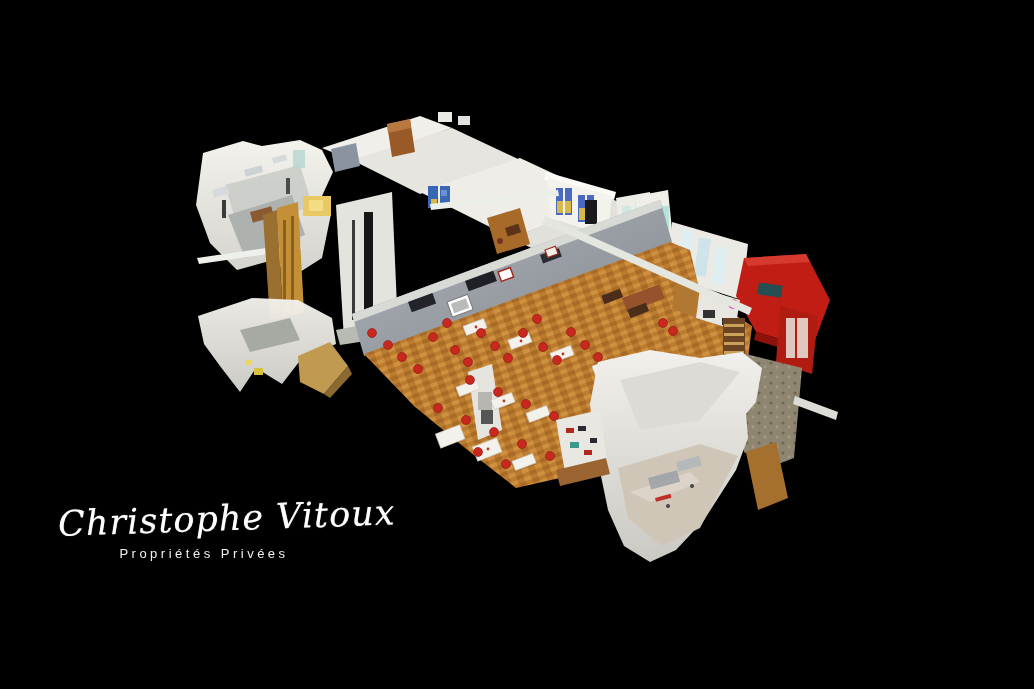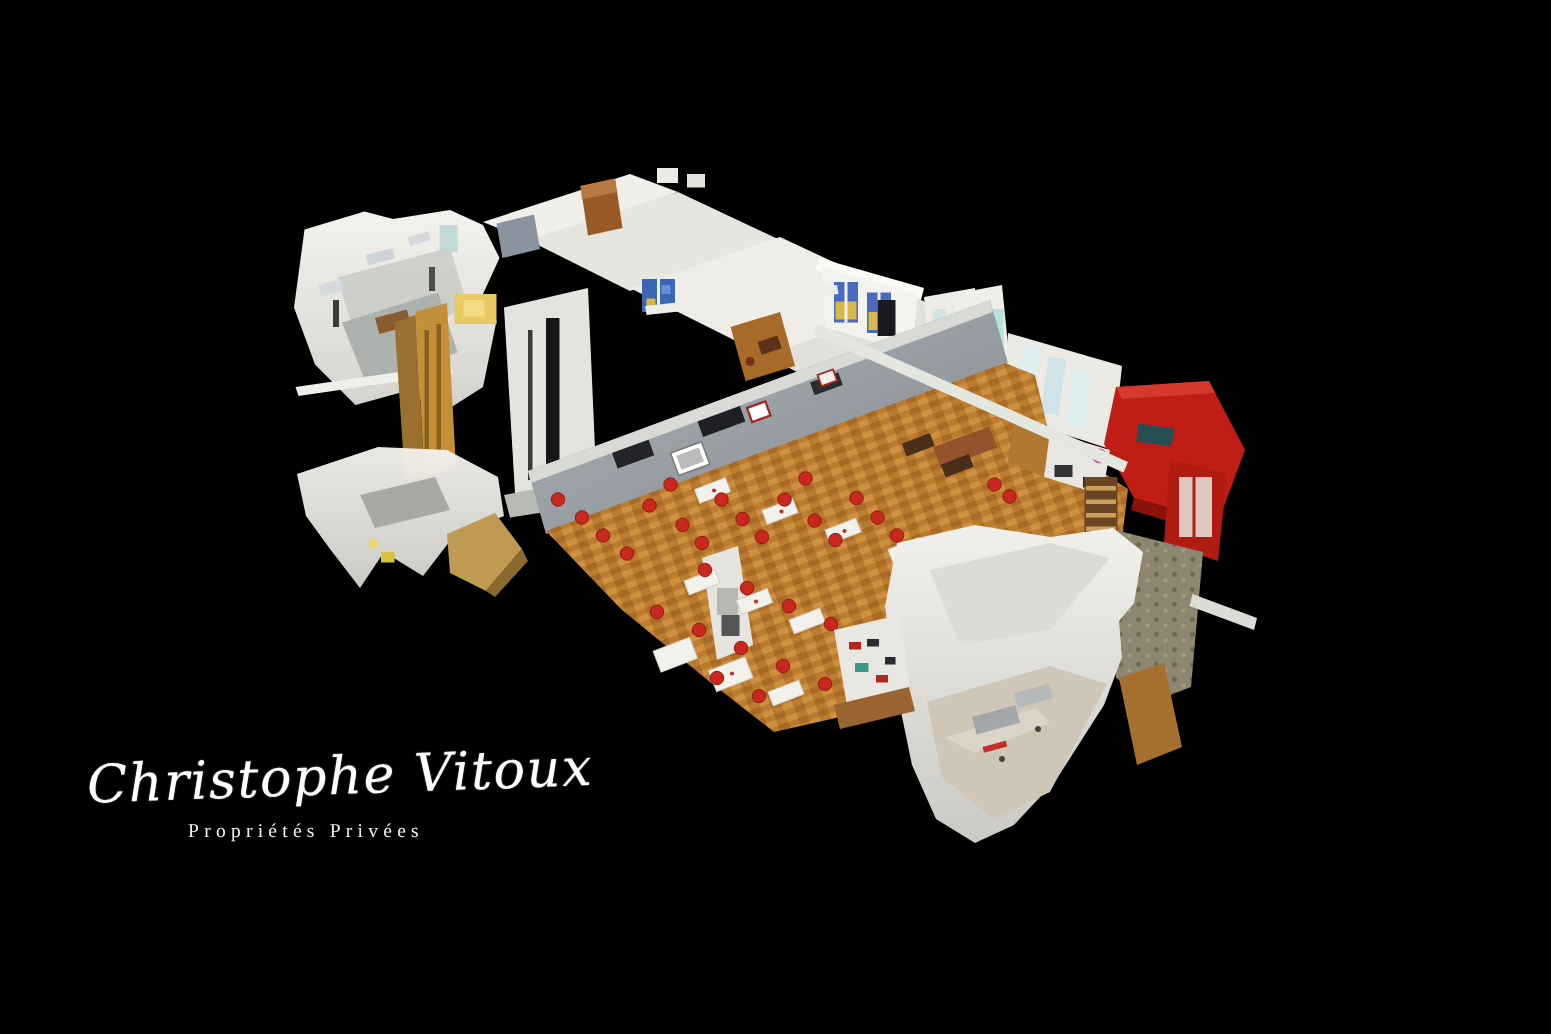--- a/index.html
+++ b/index.html
@@ -8,21 +8,21 @@
     overflow:hidden;font-family:"Liberation Sans",sans-serif;
   }
   .scene-svg{position:absolute;left:0;top:0;width:1034px;height:689px;display:block;cursor:grab;}
   .watermark{position:absolute;left:58px;top:490px;width:292px;color:#fff;text-align:center;user-select:none;}
   .sig{
     font-family:"DejaVu Serif",serif;font-style:italic;font-weight:400;
     font-size:35px;letter-spacing:1px;white-space:nowrap;line-height:58px;
     transform:rotate(-2deg);text-shadow:0 0 1px rgba(255,255,255,.6);
   }
   .sub{
-    font-family:Liberation Serif, serif;font-size:13px;letter-spacing:3.5px;
+    font-family:Liberation Sans, sans-serif;font-size:13px;letter-spacing:3.5px;
     margin-top:-2px;white-space:nowrap;color:#f2f2f2;
   }
 </style>
 </head>
 <body>
 
 <div class="stage">
 
   <svg class="scene-svg" viewBox="0 0 1034 689" xmlns="http://www.w3.org/2000/svg">
     <defs>

